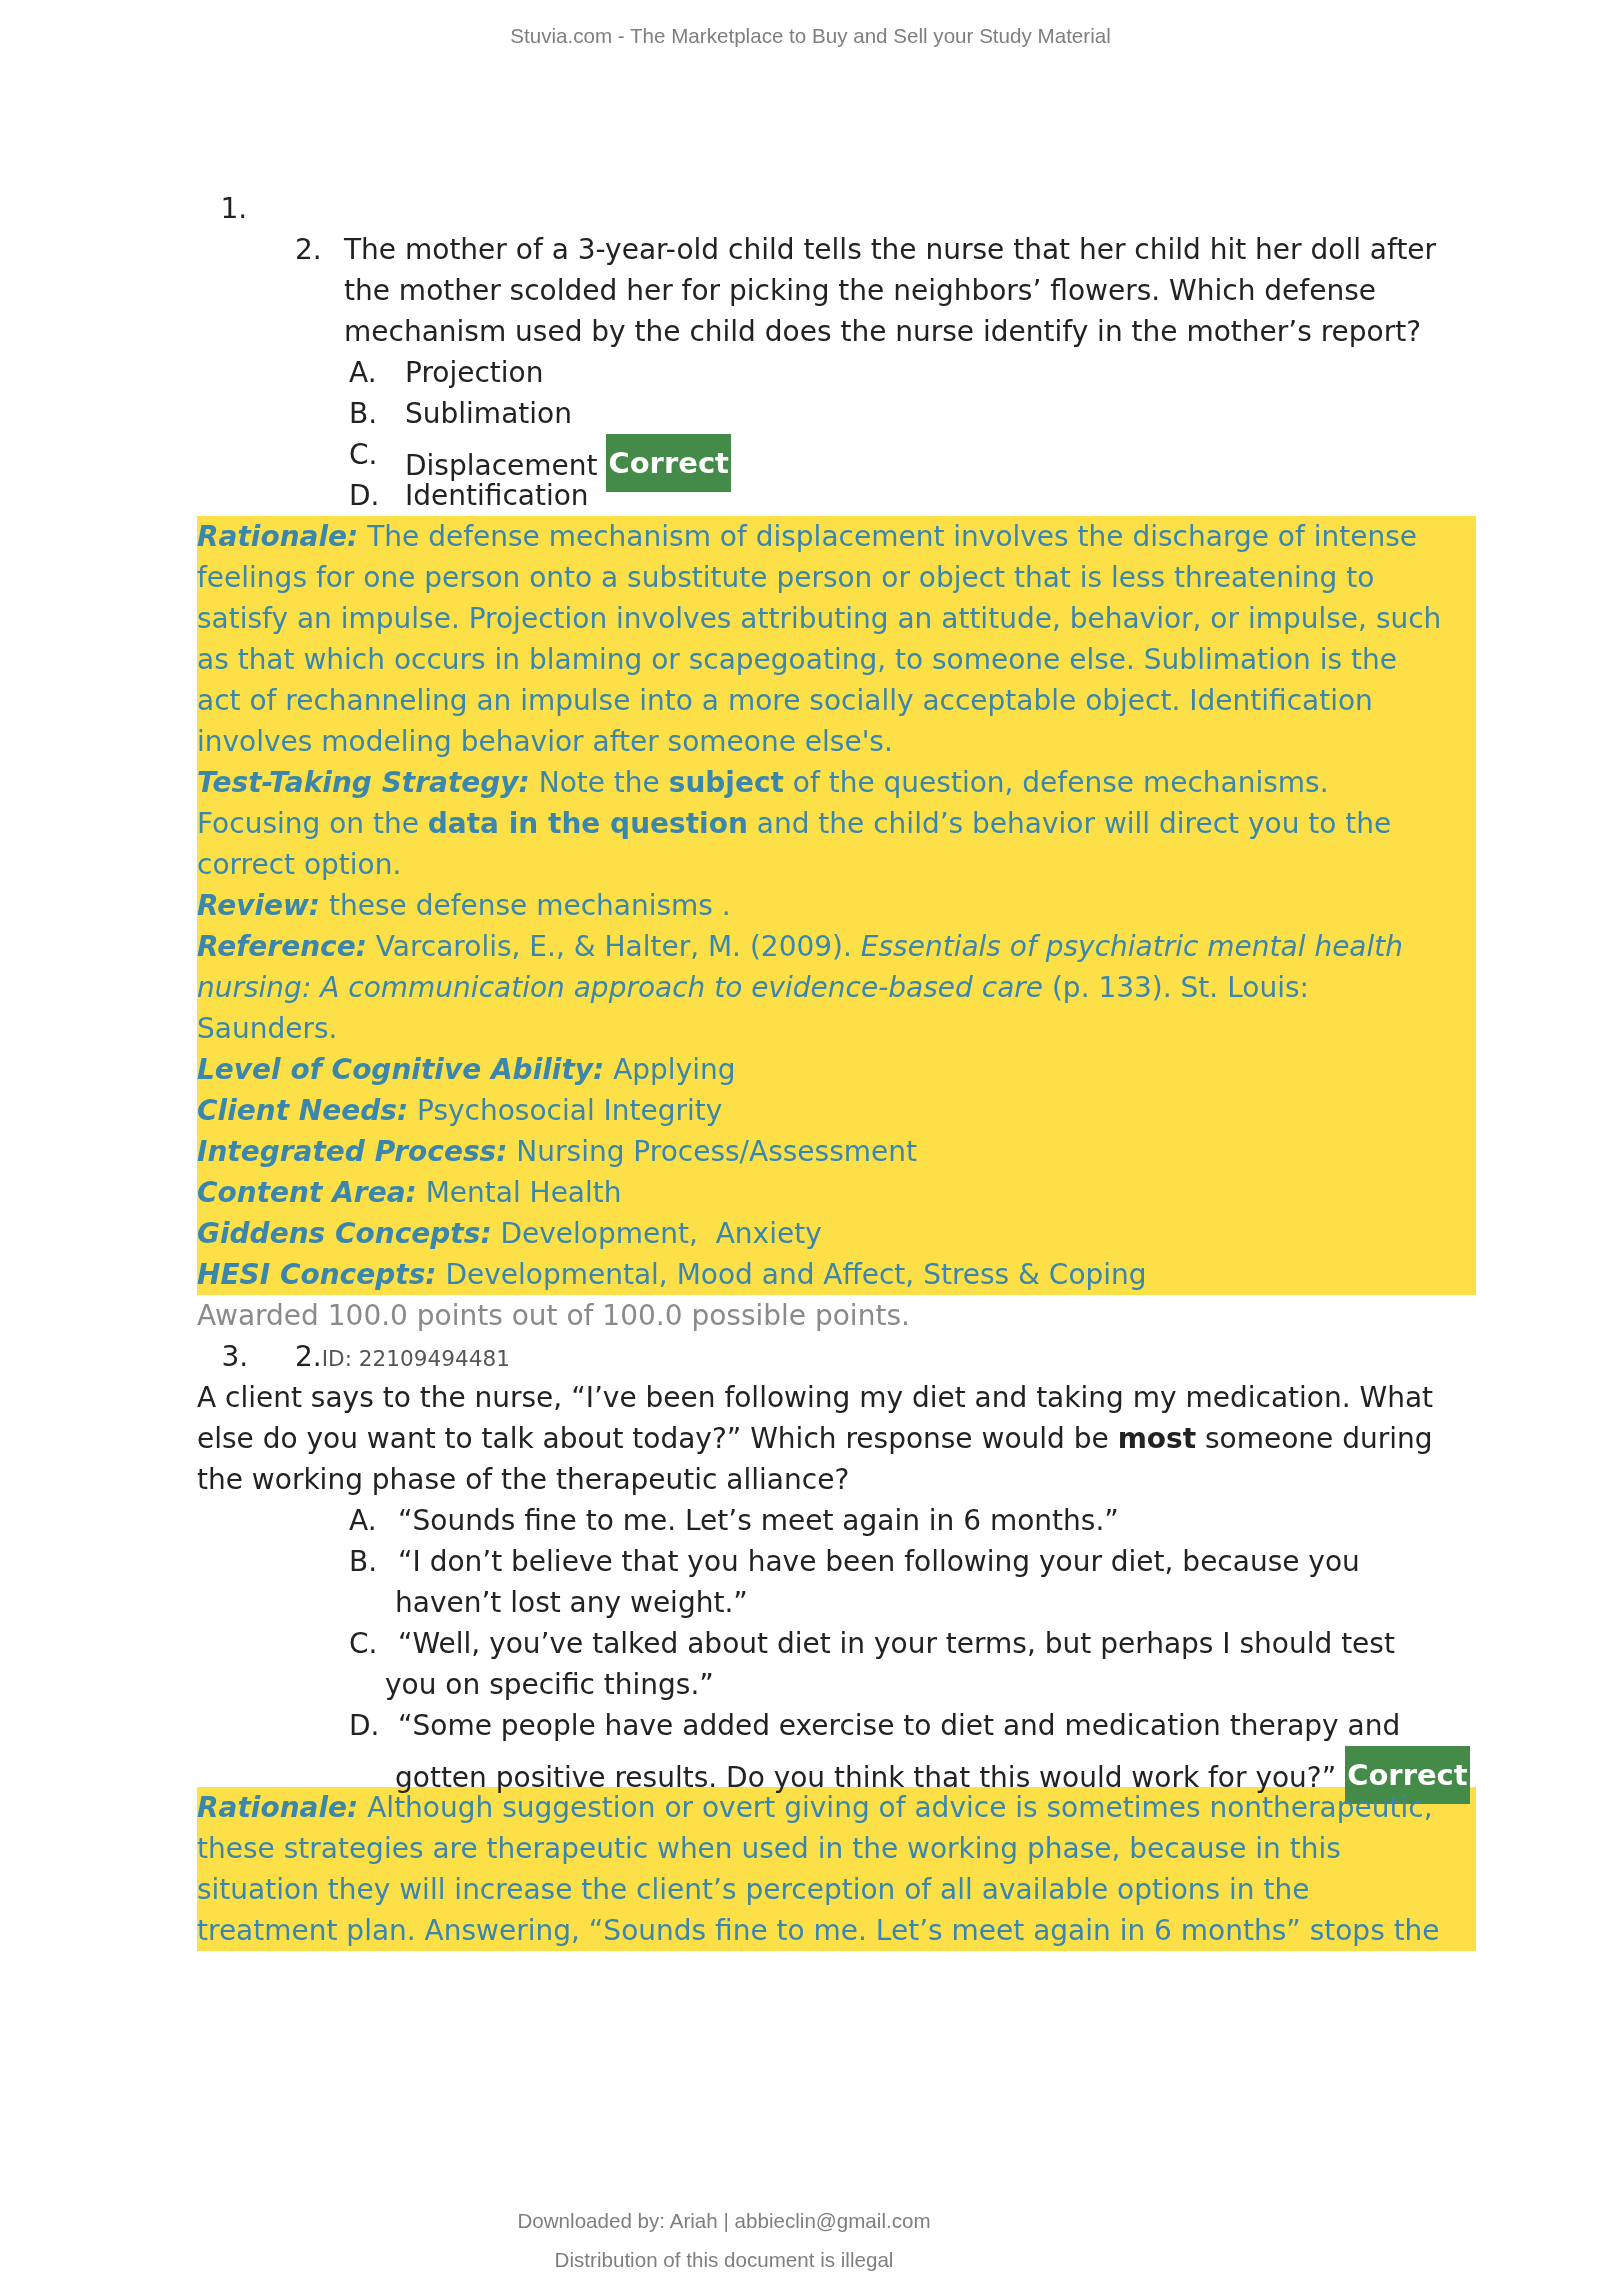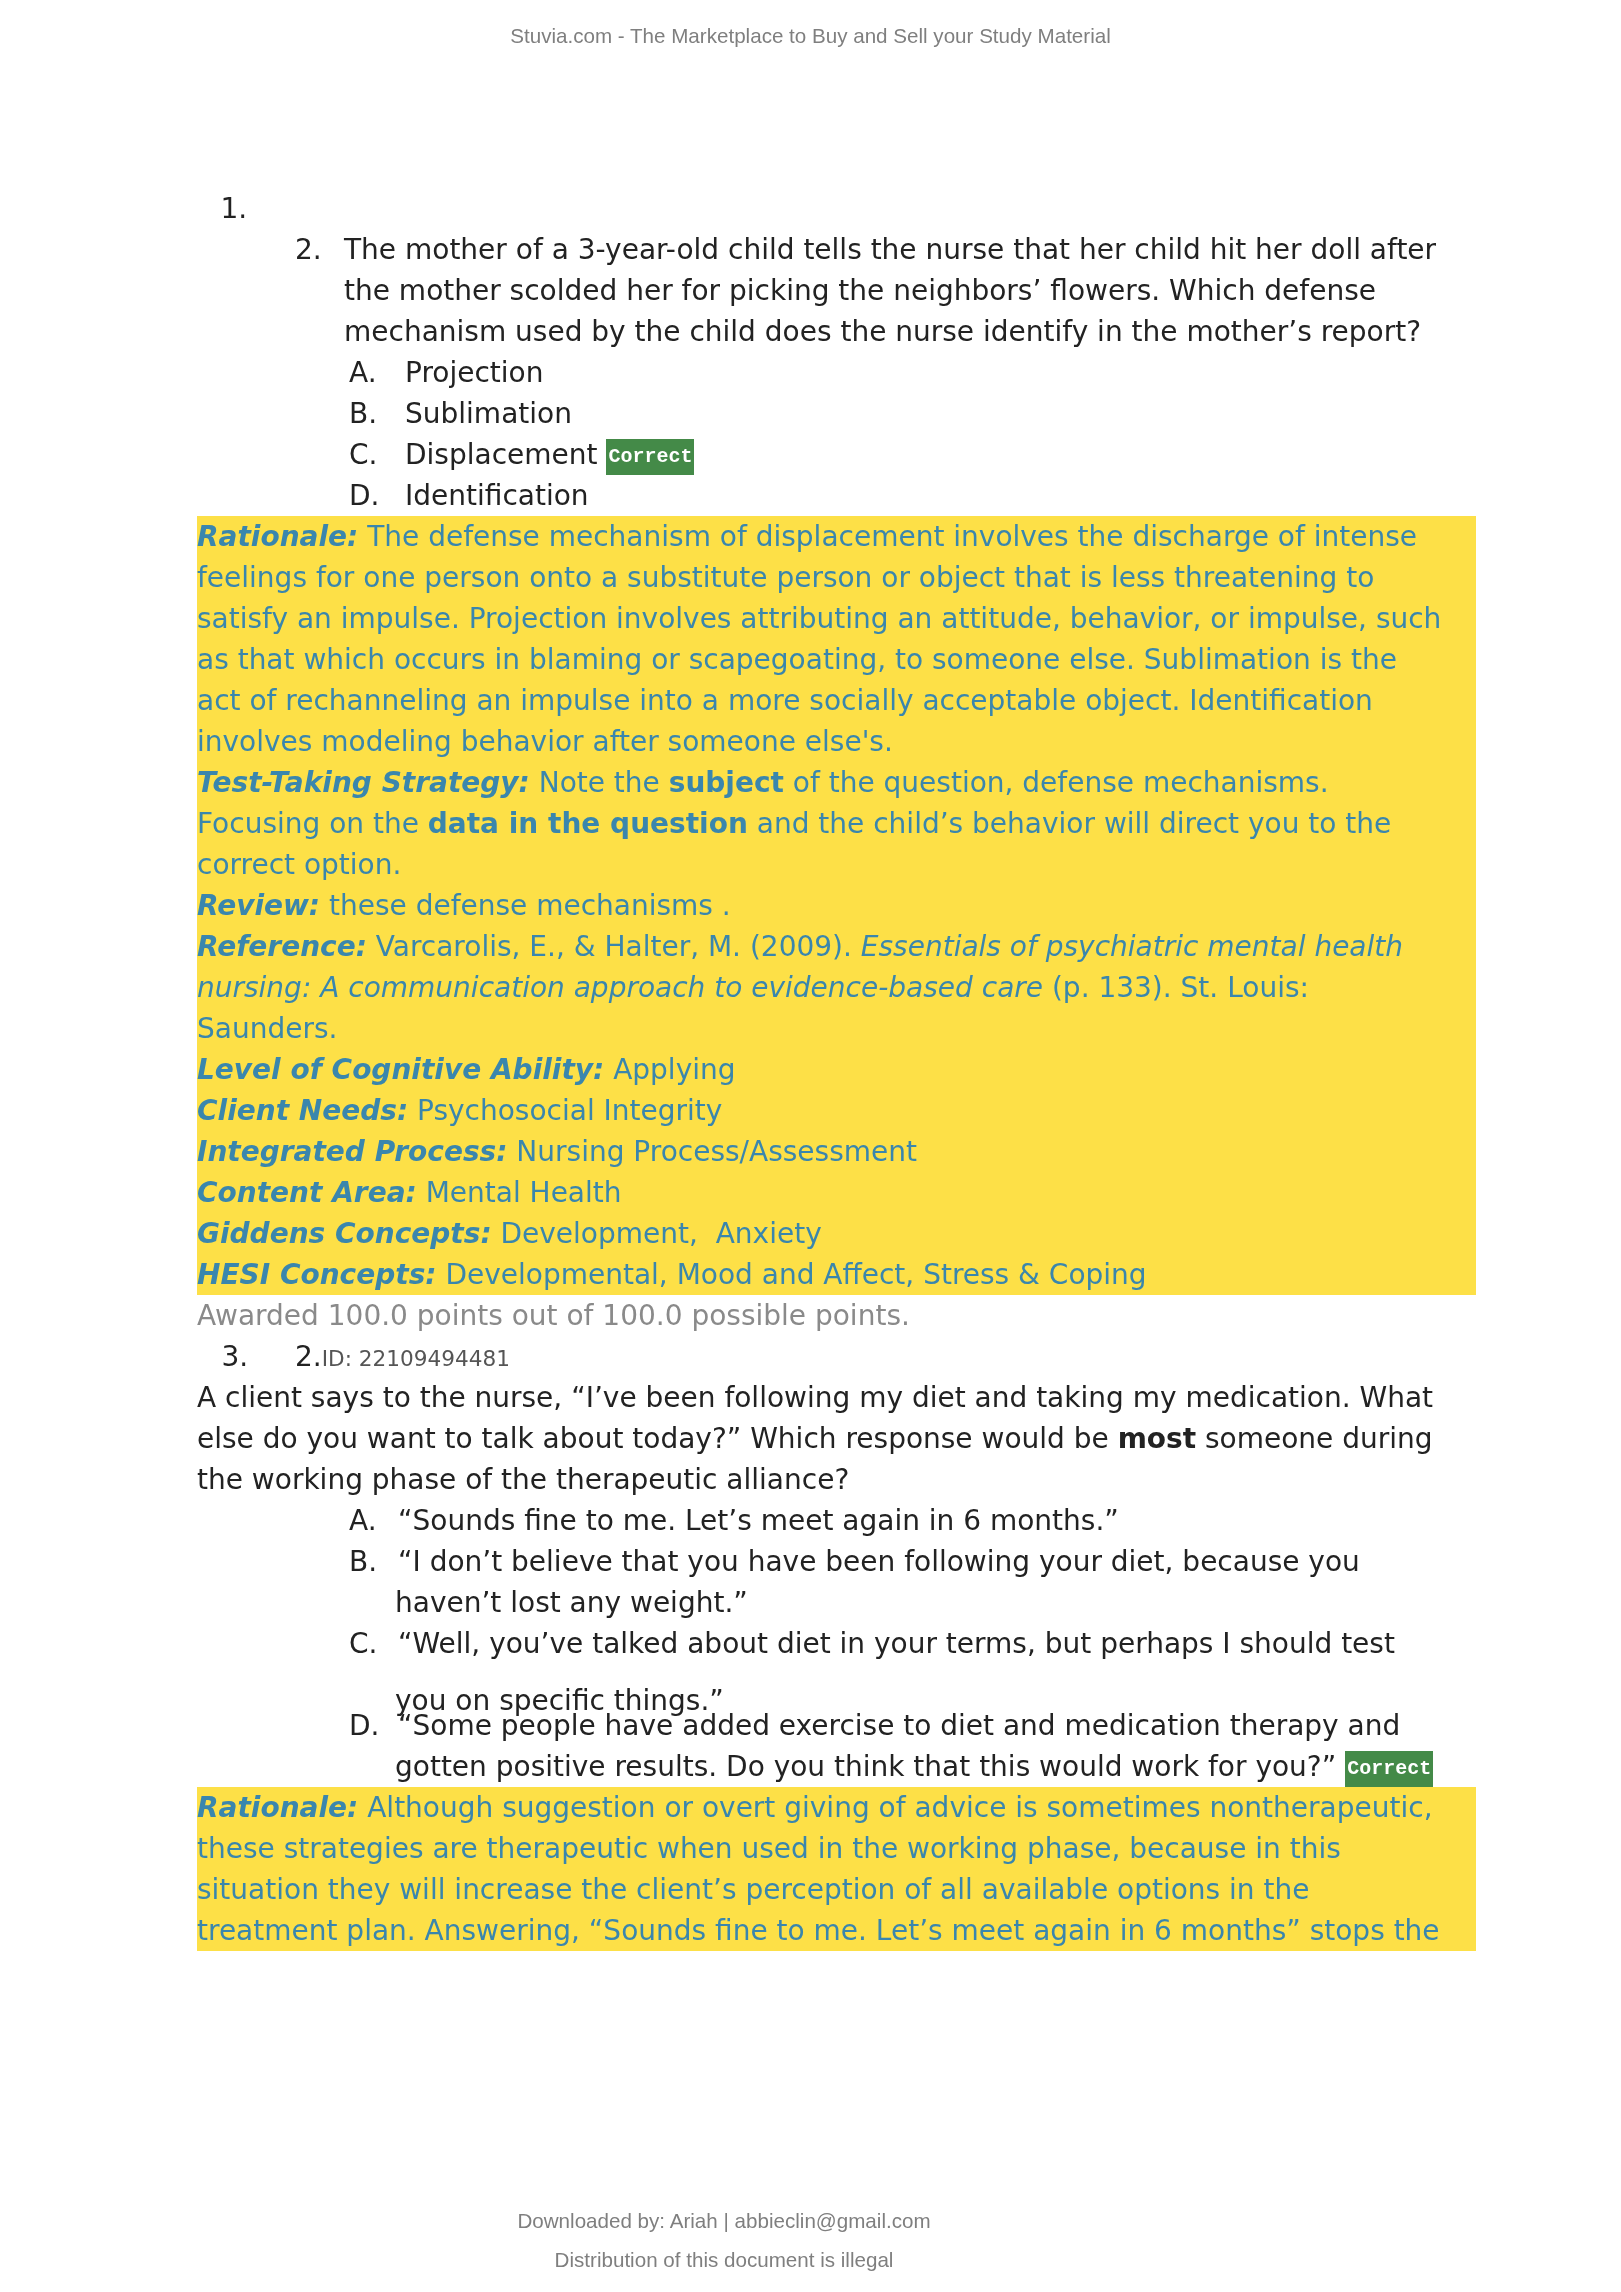--- a/index.html
+++ b/index.html
@@ -10,21 +10,21 @@
   .f2 { top: 2248px; }
   .content { position: absolute; left: 197px; top: 202px; width: 1279px; font-size: 28px; line-height: 41px; color: #222222; }
   .line { white-space: nowrap; position: relative; height: 41px; }
   .num1 { position: absolute; left: 24.5px; }
   .q2num { position: absolute; left: 98px; }
   .qtext { position: absolute; left: 147px; }
   .optl { position: absolute; left: 152px; }
   .optt { position: absolute; left: 208px; }
   .optl2 { position: absolute; left: 152px; }
   .optt2 { position: absolute; left: 201px; }
-  .badge { display: inline-block; background: #448a48; color: #ffffff; font-weight: bold; font-size: 20px; line-height: 28px; padding: 4px 2px; vertical-align: 2px; font-family: Liberation Mono, monospace; }
+  .badge { display: inline-block; background: #448a48; color: #ffffff; font-weight: bold; font-size: 29px; line-height: 28px; padding: 15px 2px; vertical-align: 2px; }
   .rationale { background: #fde047; color: #3a86ad; margin-left: 0; }
   .rationale .line { height: 41px; }
   .lbl { font-weight: bold; font-style: italic; }
   .b { font-weight: bold; }
   .i { font-style: italic; }
   .awarded { color: #8a8a8a; }
   .idsmall { font-size: 21.6px; color: #555; }
   .qsep { position: absolute; left: 24.5px; }
 </style>
 </head>
@@ -123,21 +123,21 @@
       <span class="optt2">“I don’t believe that you have been following your diet, because you</span>
     </div>
     <div class="line">
         <span class="optt2" style="left:198px;">haven’t lost any weight.”</span>
       </div>
     <div class="line">
       <span class="optl2">C.</span>
       <span class="optt2">“Well, you’ve talked about diet in your terms, but perhaps I should test</span>
     </div>
     <div class="line">
-        <span class="optt2" style="left:198px;margin-top:16px;">you on specific things.”</span>
+        <span class="optt2" style="left:188px;">you on specific things.”</span>
       </div>
     <div class="line">
       <span class="optl2">D.</span>
       <span class="optt2">“Some people have added exercise to diet and medication therapy and</span>
     </div>
     <div class="line">
       <span class="optt2" style="left:198px;text-align:center;"><span>gotten positive results. Do you think that this would work for you?”</span> <span class="badge">Correct</span></span>
     </div>
   </div>
 

